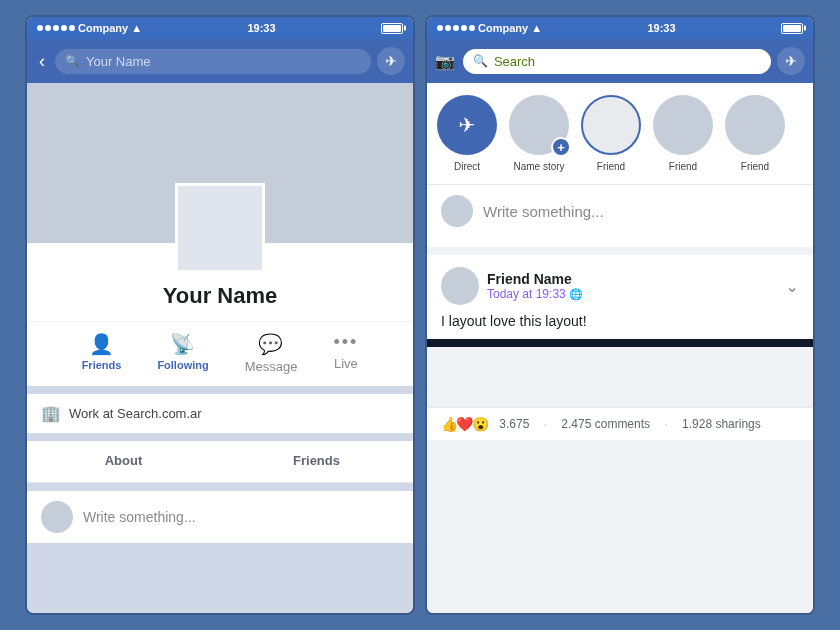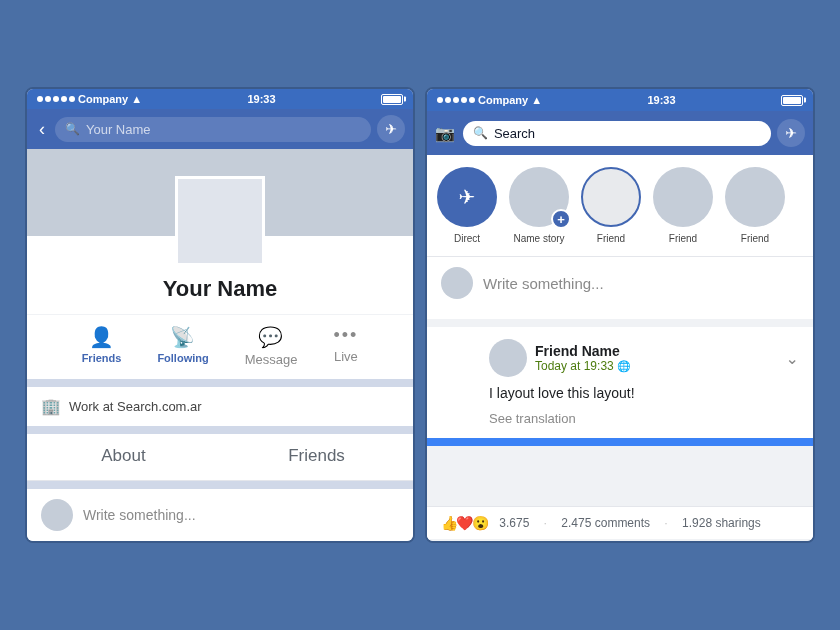--- a/index.html
+++ b/index.html
@@ -15,21 +15,21 @@
     }
 
     .phones-container {
       display: flex;
       gap: 10px;
       padding: 10px;
     }
 
     .phone {
       width: 390px;
-      height: 456px;
+      height: 600px;
       background: #d0d8e8;
       border-radius: 8px;
       overflow: hidden;
       border: 2px solid #3a5a8a;
       display: flex;
       flex-direction: column;
     }
 
     
     .status-bar {
@@ -105,21 +105,21 @@
       background: white;
       border-radius: 18px;
       display: flex;
       align-items: center;
       padding: 5px 10px;
       gap: 6px;
     }
     .search-icon { color: rgba(255,255,255,0.7); font-size: 12px; }
     .search-icon-dark { color: #8a8a8a; font-size: 12px; }
     .search-text { color: rgba(255,255,255,0.7); font-size: 13px; }
-    .search-text-dark { color: #0f172a; font-size: 13px; }
+    .search-text-dark { color: #4d7c0f; font-size: 13px; }
     .messenger-icon {
       width: 28px;
       height: 28px;
       border-radius: 50%;
       background: rgba(255,255,255,0.15);
       display: flex;
       align-items: center;
       justify-content: center;
       color: white;
       font-size: 14px;
@@ -200,22 +200,22 @@
     .profile-tabs {
       background: white;
       margin-top: 8px;
       display: flex;
       border-bottom: 1px solid #e4e6eb;
     }
     .profile-tab {
       flex: 1;
       text-align: center;
       padding: 12px 0;
-      font-size: 17px;
-      font-weight: 400;
+      font-size: 13px;
+      font-weight: 700;
       color: #606770;
       border-bottom: 2px solid transparent;
       cursor: pointer;
     }
 
     .write-something-bar {
       background: white;
       margin-top: 8px;
       padding: 10px 14px;
       display: flex;
@@ -344,22 +344,21 @@
     }
     .live-dot::after {
       content: '▶';
       color: white;
       font-size: 7px;
     }
 
     
     .post {
       background: white;
-      border-bottom: 8px solid #3b82f6;
-      padding-left: 48px;
+      border-bottom: 8px solid #0f172a;
     }
     .post-header {
       padding: 12px 14px 8px;
       display: flex;
       align-items: center;
       justify-content: space-between;
     }
     .post-header-left {
       display: flex;
       align-items: center;
@@ -371,21 +370,21 @@
       border-radius: 50%;
       background: #c5cdd8;
     }
     .post-friend-name {
       font-size: 14px;
       font-weight: 700;
       color: #1c1e21;
     }
     .post-meta {
       font-size: 12px;
-      color: #4d7c0f;
+      color: #8b5cf6;
       display: flex;
       align-items: center;
       gap: 4px;
     }
     .globe-icon { font-size: 11px; }
     .chevron-down { color: #8a8a8a; font-size: 16px; }
     .post-text {
       padding: 0 14px 10px;
       font-size: 14px;
       color: #1c1e21;
@@ -585,21 +584,20 @@
               <div class="post-friend-name">Friend Name</div>
               <div class="post-meta">
                 <span>Today at 19:33</span>
                 <span class="globe-icon">🌐</span>
               </div>
             </div>
           </div>
           <span class="chevron-down">⌄</span>
         </div>
         <div class="post-text">I layout love this layout!</div>
-        <div class="see-translation">See translation</div>
       </div>
 
       <div style="flex:1;background:#f0f2f5;min-height:60px;"></div>
 
       <div class="reactions-bar">
         <div class="reaction-icons">
           <span class="reaction-emoji">👍</span>
           <span class="reaction-emoji">❤️</span>
           <span class="reaction-emoji">😮</span>
         </div>

